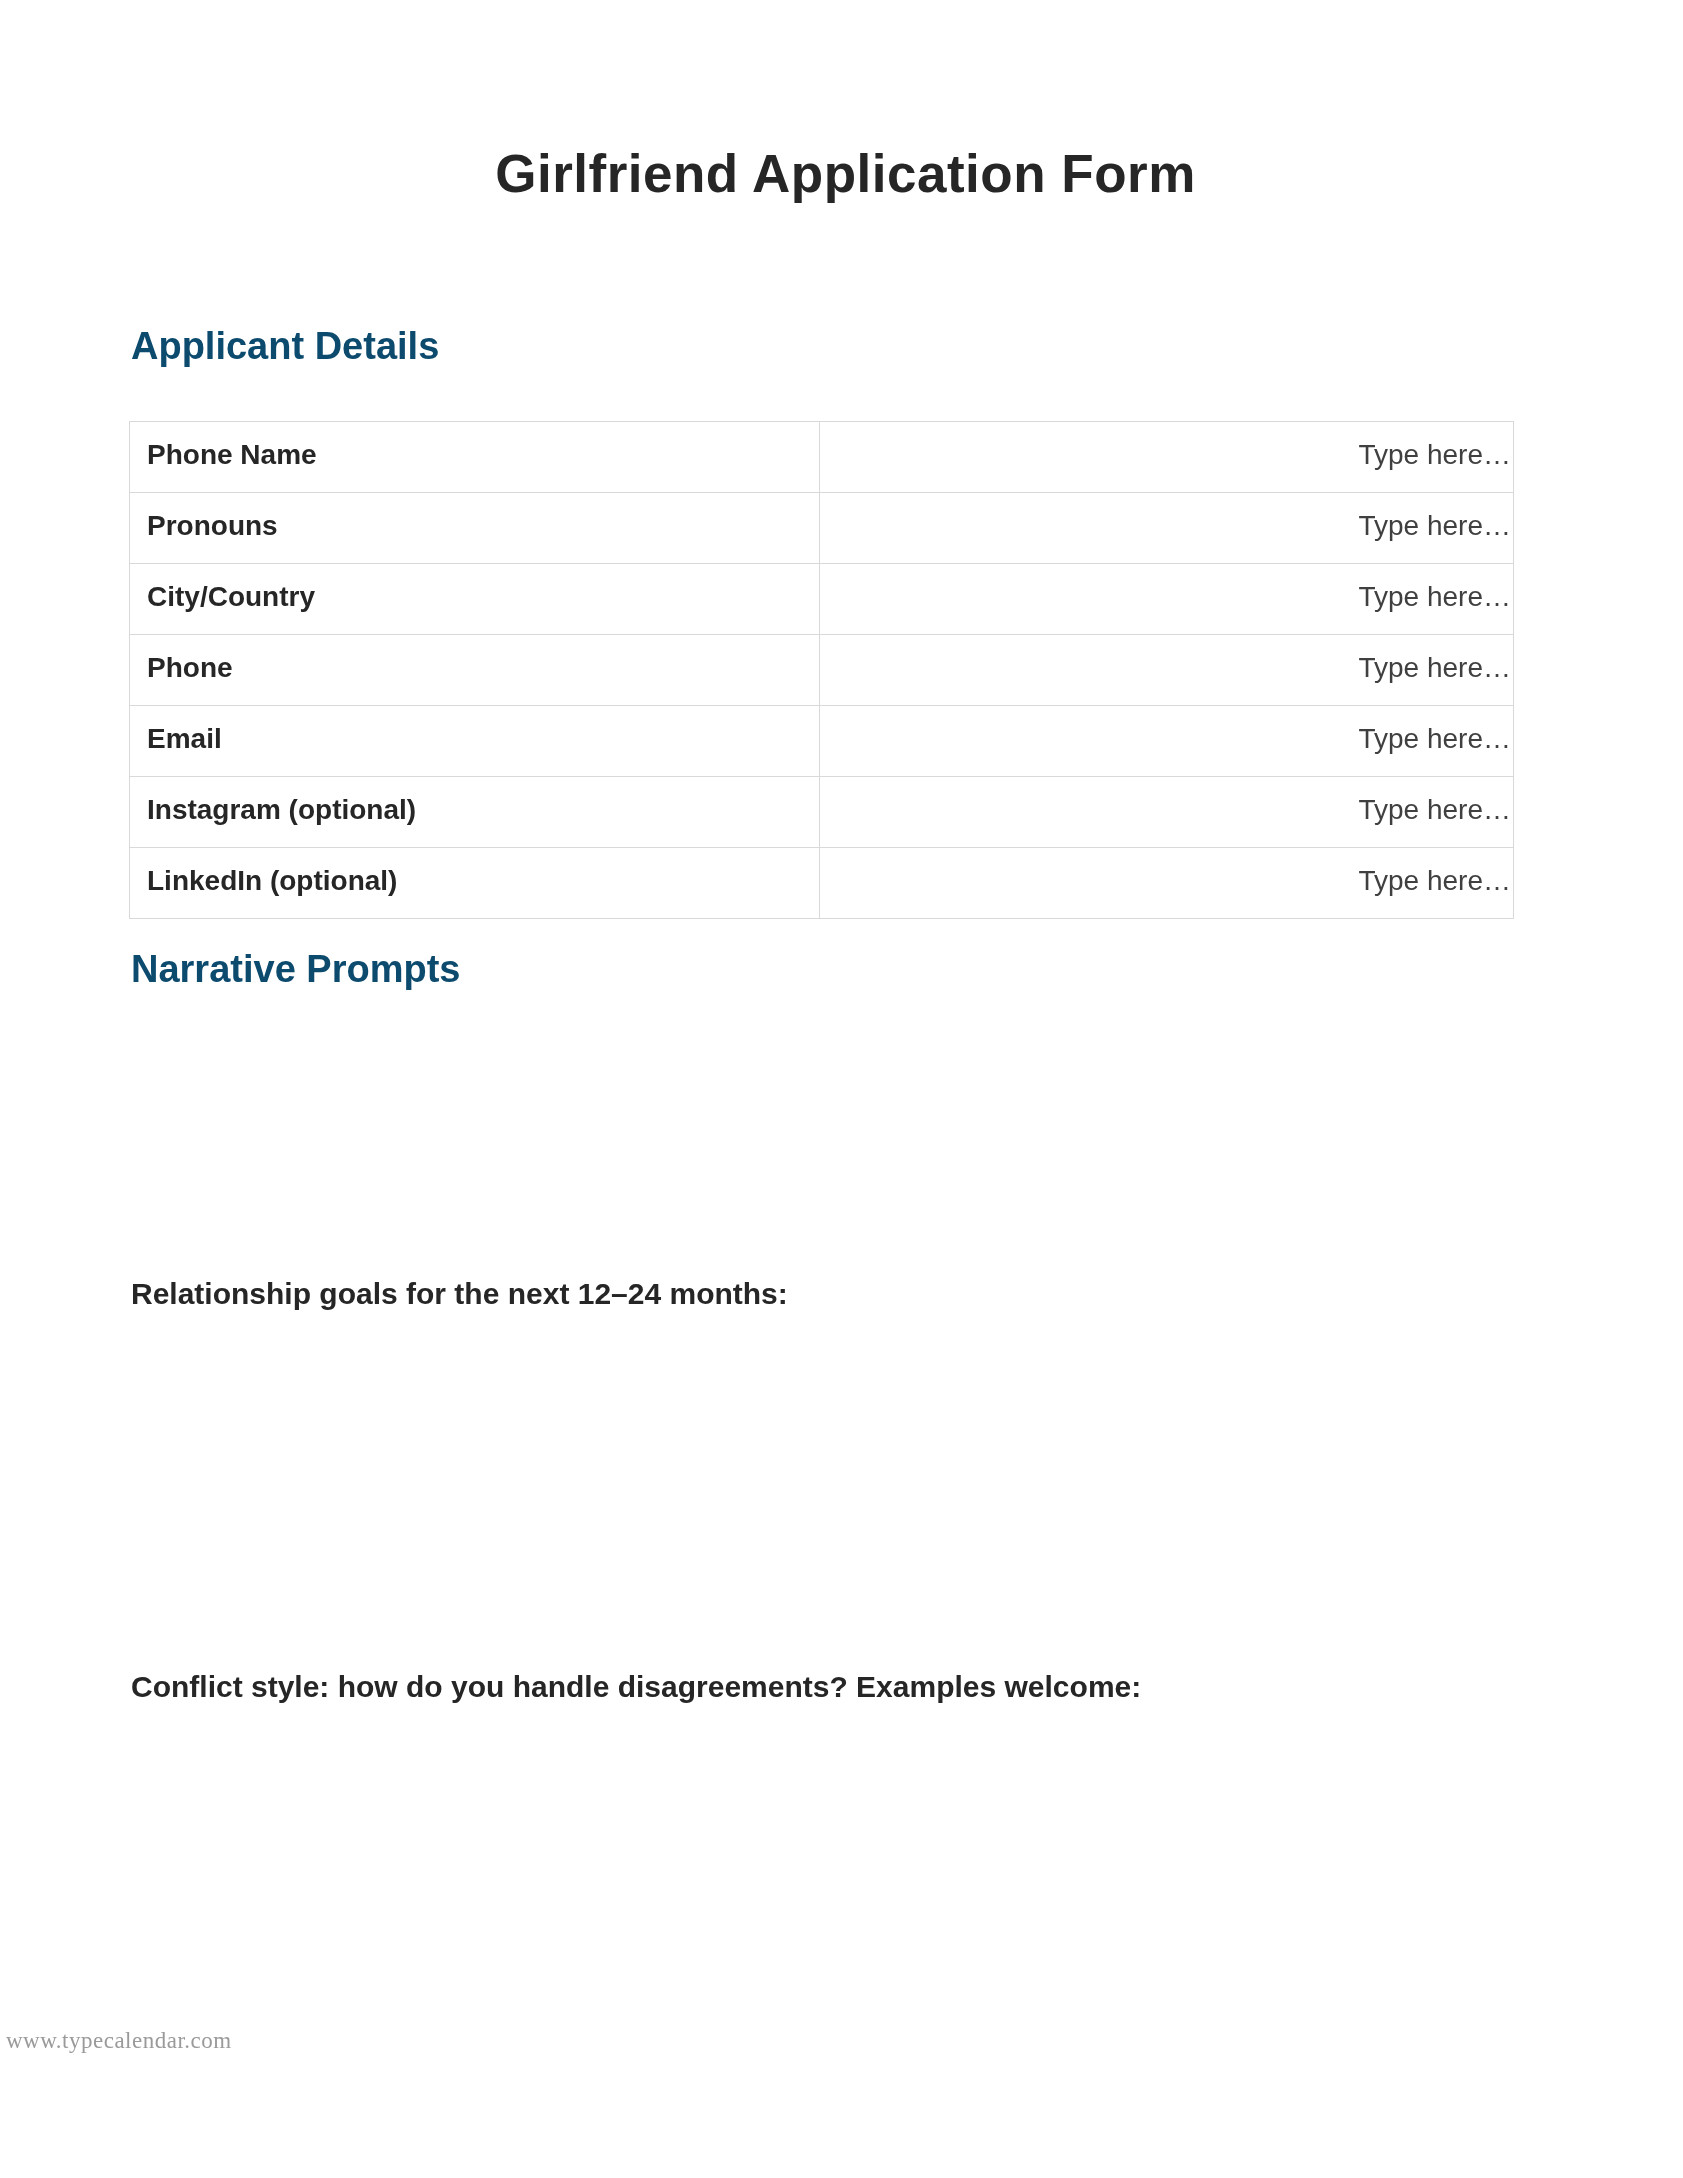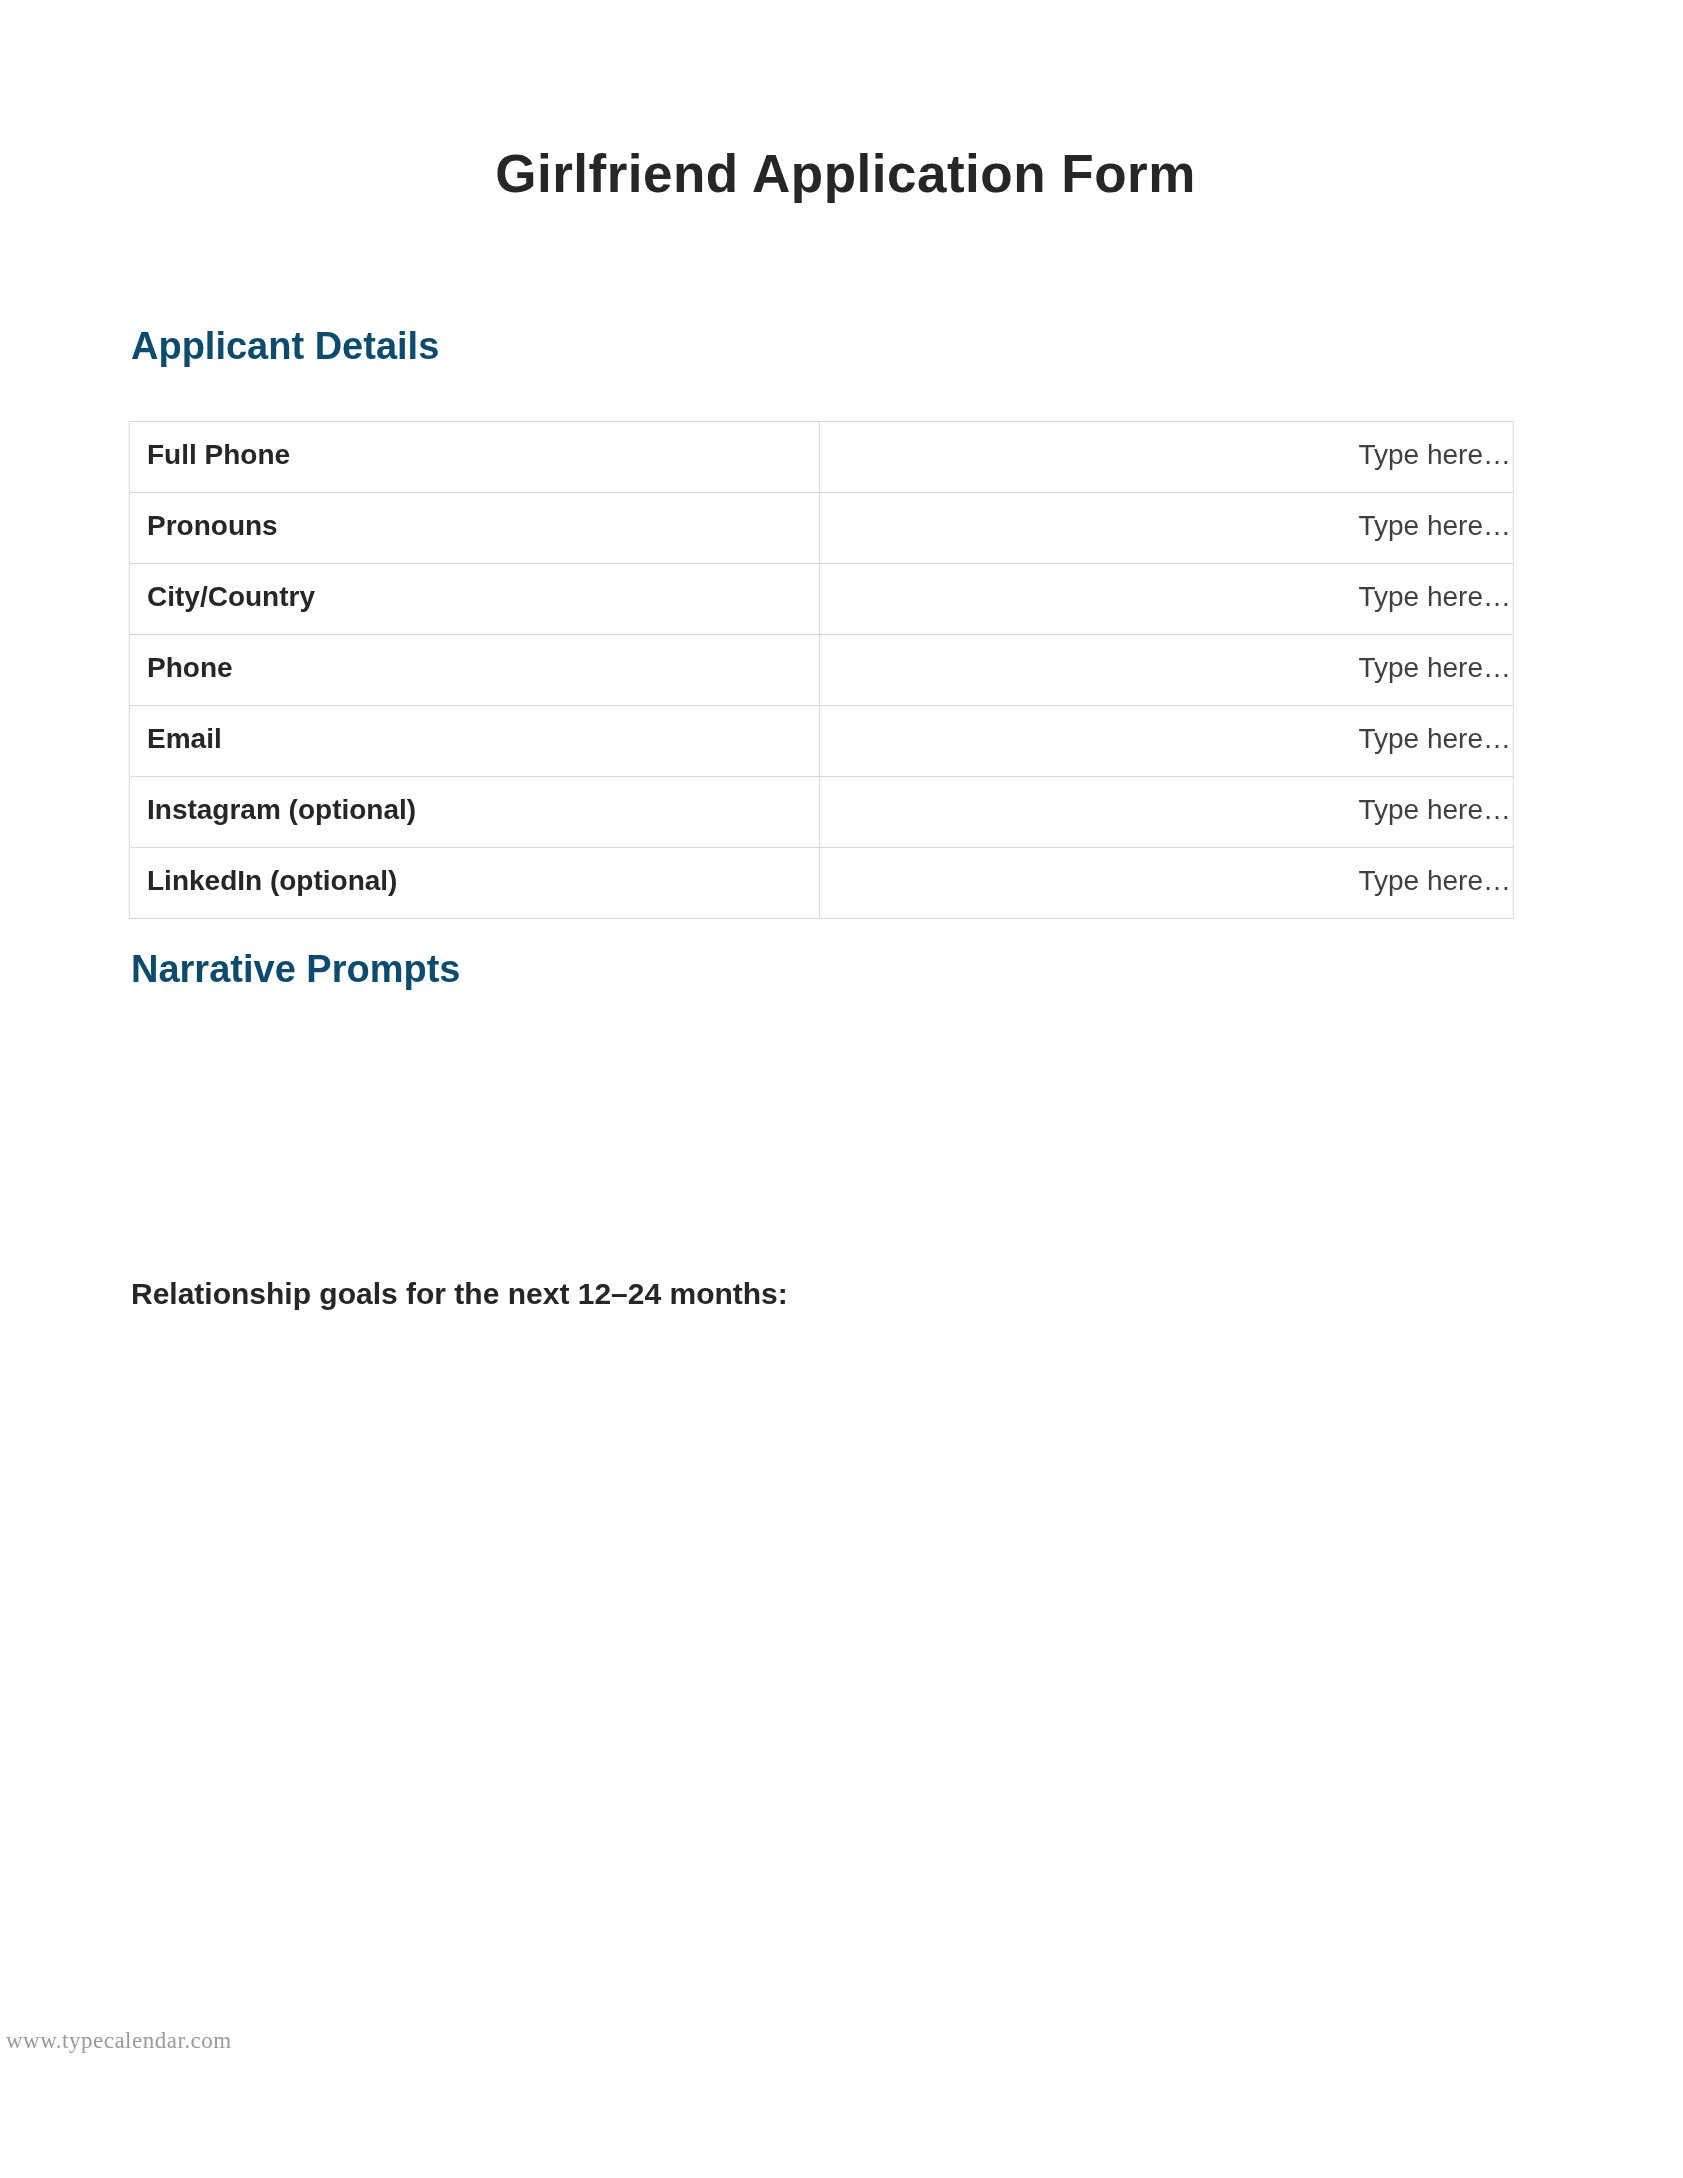--- a/index.html
+++ b/index.html
@@ -97,21 +97,21 @@
 
   <h2 class="section-heading heading-applicant">Applicant Details</h2>
 
   <table class="details-table">
     <colgroup>
         <col class="label-col">
         <col class="value-col">
       </colgroup>
     <tbody>
       <tr>
-        <td class="cell-label">Full Phone</td>
+        <td class="cell-label">Phone Name</td>
         <td class="cell-value">Type here…</td>
       </tr>
       <tr>
         <td class="cell-label">Pronouns</td>
         <td class="cell-value">Type here…</td>
       </tr>
       <tr>
         <td class="cell-label">City/Country</td>
         <td class="cell-value">Type here…</td>
       </tr>
@@ -134,17 +134,18 @@
     </tbody>
   </table>
 
   <h2 class="section-heading heading-narrative">Narrative Prompts</h2>
 
   <div class="answer-area answer-1"></div>
 
   <div class="prompt">Relationship goals for the next 12–24 months:</div>
   <div class="answer-area answer-2"></div>
 
+  <div class="prompt">Conflict style: how do you handle disagreements? Examples welcome:</div>
 
   <div class="footer">www.typecalendar.com</div>
 
 </div>
 
 
 </body></html>

